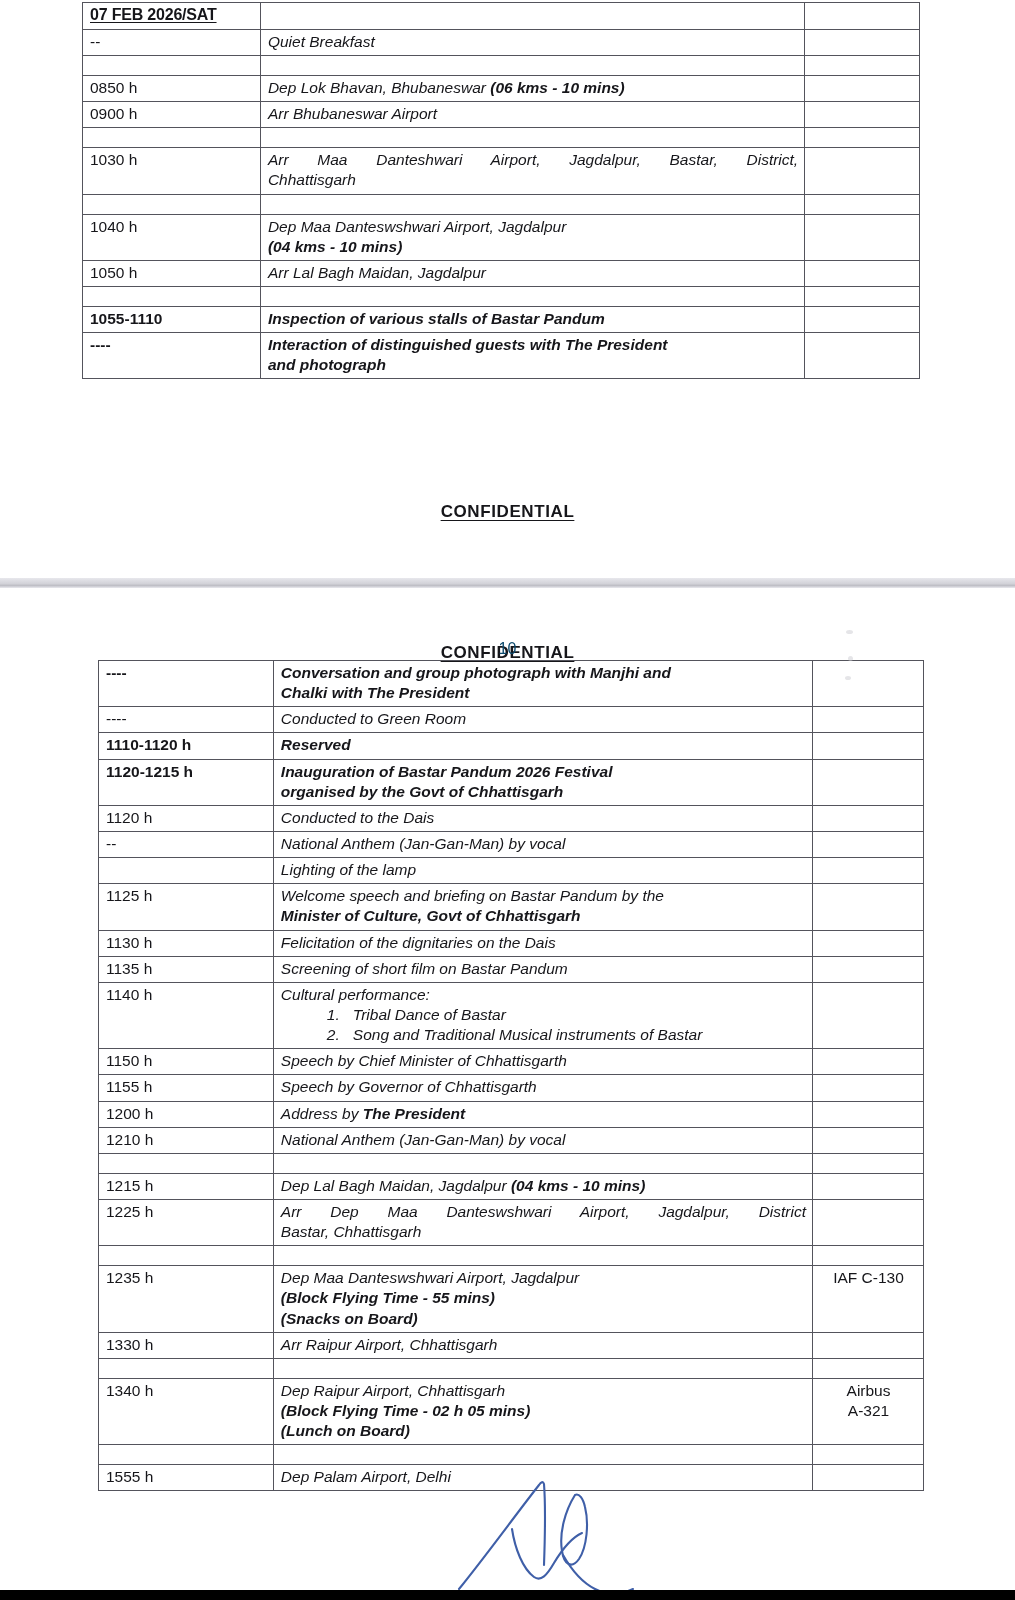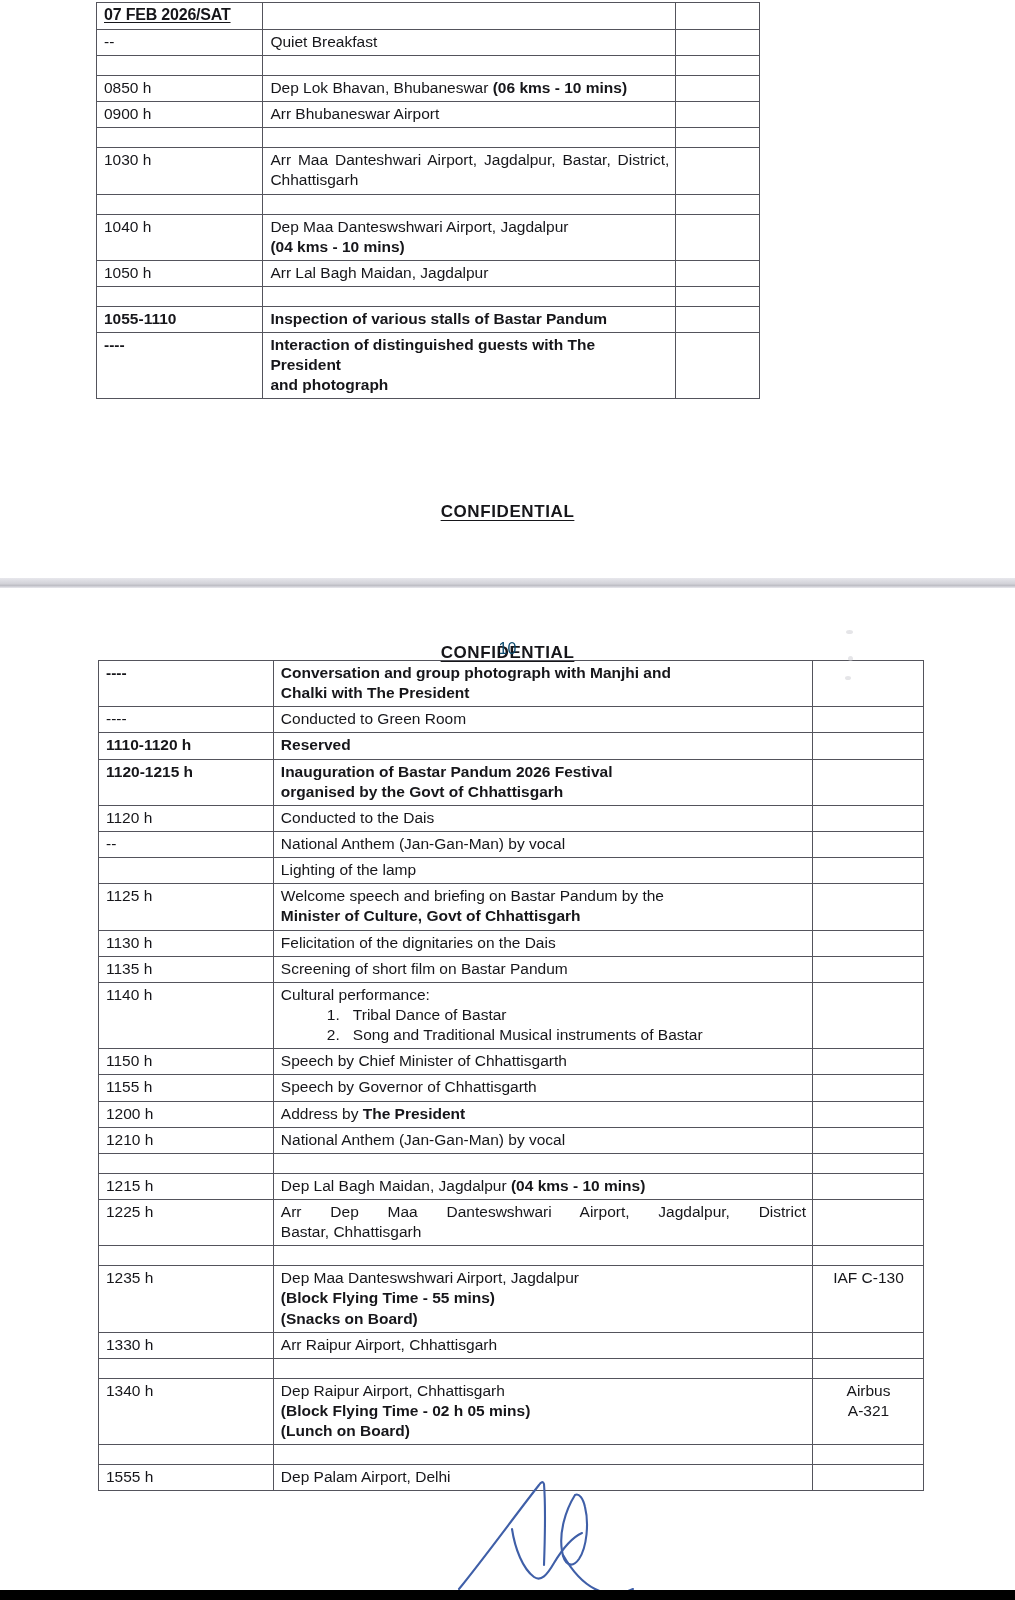--- a/index.html
+++ b/index.html
@@ -39,21 +39,21 @@
     color: #16161a;
   }
   table.itin td {
     border: 1px solid #54545c;
     padding: 2px 6px 3px 7px;
     vertical-align: top;
     line-height: 1.30;
     font-size: 15.5px;
   }
   td.c-time { width: 178px; white-space: nowrap; }
-  td.c-desc { width: 545px; }
+  td.c-desc { width: 545px; font-style: italic; }
   td.c-ac   { width: 115px; text-align: center; white-space: nowrap; }
 
   tr.spacer td { height: 20px; padding: 0; }
   .bold { font-weight: bold; }
   .just { text-align: justify; text-align-last: justify; }
 
   .datehdr {
     font-weight: bold;
     text-decoration: underline;
     text-underline-offset: 2px;
@@ -63,21 +63,21 @@
 
   ol.sublist {
     margin: 0 0 0 46px;
     padding: 0;
     list-style: none;
   }
   ol.sublist li { line-height: 1.30; }
   ol.sublist li .num { display: inline-block; width: 26px; }
 
   
-  #tbl-one { position: absolute; left: 96px; top: 2px; width: 664px; }
+  #tbl-one { position: absolute; left: 82px; top: 2px; width: 838px; }
 
   .confidential {
     text-align: center;
     font-weight: bold;
     font-size: 17px;
     letter-spacing: 0.6px;
     color: #16161a;
     margin-top: 27px;
   }
   .confidential span {

